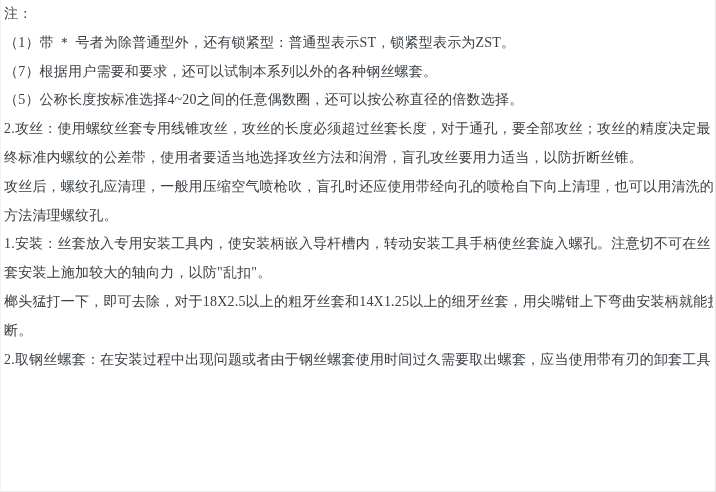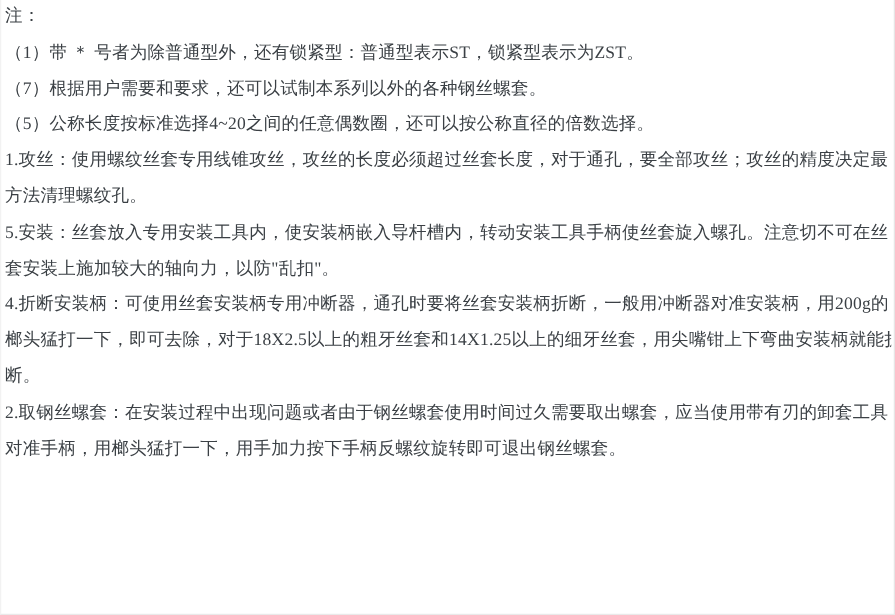--- a/index.html
+++ b/index.html
@@ -34,22 +34,22 @@
   }
 </style>
 </head>
 <body>
 
 <div class="page">
   <div class="line">注：</div>
   <div class="line">（1）带 ＊ 号者为除普通型外，还有锁紧型：普通型表示ST，锁紧型表示为ZST。</div>
   <div class="line">（7）根据用户需要和要求，还可以试制本系列以外的各种钢丝螺套。</div>
   <div class="line">（5）公称长度按标准选择4~20之间的任意偶数圈，还可以按公称直径的倍数选择。</div>
-  <div class="line">1.攻丝：使用螺纹丝套专用线锥攻丝，攻丝的长度必须超过丝套长度，对于通孔，要全部攻丝；攻丝的精度决定最</div>
+  <div class="line">2.攻丝：使用螺纹丝套专用线锥攻丝，攻丝的长度必须超过丝套长度，对于通孔，要全部攻丝；攻丝的精度决定最</div>
+  <div class="line">终标准内螺纹的公差带，使用者要适当地选择攻丝方法和润滑，盲孔攻丝要用力适当，以防折断丝锥。</div>
+  <div class="line">攻丝后，螺纹孔应清理，一般用压缩空气喷枪吹，盲孔时还应使用带经向孔的喷枪自下向上清理，也可以用清洗的</div>
   <div class="line">方法清理螺纹孔。</div>
-  <div class="line">5.安装：丝套放入专用安装工具内，使安装柄嵌入导杆槽内，转动安装工具手柄使丝套旋入螺孔。注意切不可在丝</div>
+  <div class="line">1.安装：丝套放入专用安装工具内，使安装柄嵌入导杆槽内，转动安装工具手柄使丝套旋入螺孔。注意切不可在丝</div>
   <div class="line">套安装上施加较大的轴向力，以防"乱扣"。</div>
-  <div class="line">4.折断安装柄：可使用丝套安装柄专用冲断器，通孔时要将丝套安装柄折断，一般用冲断器对准安装柄，用200g的</div>
   <div class="line">榔头猛打一下，即可去除，对于18X2.5以上的粗牙丝套和14X1.25以上的细牙丝套，用尖嘴钳上下弯曲安装柄就能折</div>
   <div class="line">断。</div>
   <div class="line">2.取钢丝螺套：在安装过程中出现问题或者由于钢丝螺套使用时间过久需要取出螺套，应当使用带有刃的卸套工具</div>
-  <div class="line">对准手柄，用榔头猛打一下，用手加力按下手柄反螺纹旋转即可退出钢丝螺套。</div>
 </div>
 
 </body></html>

